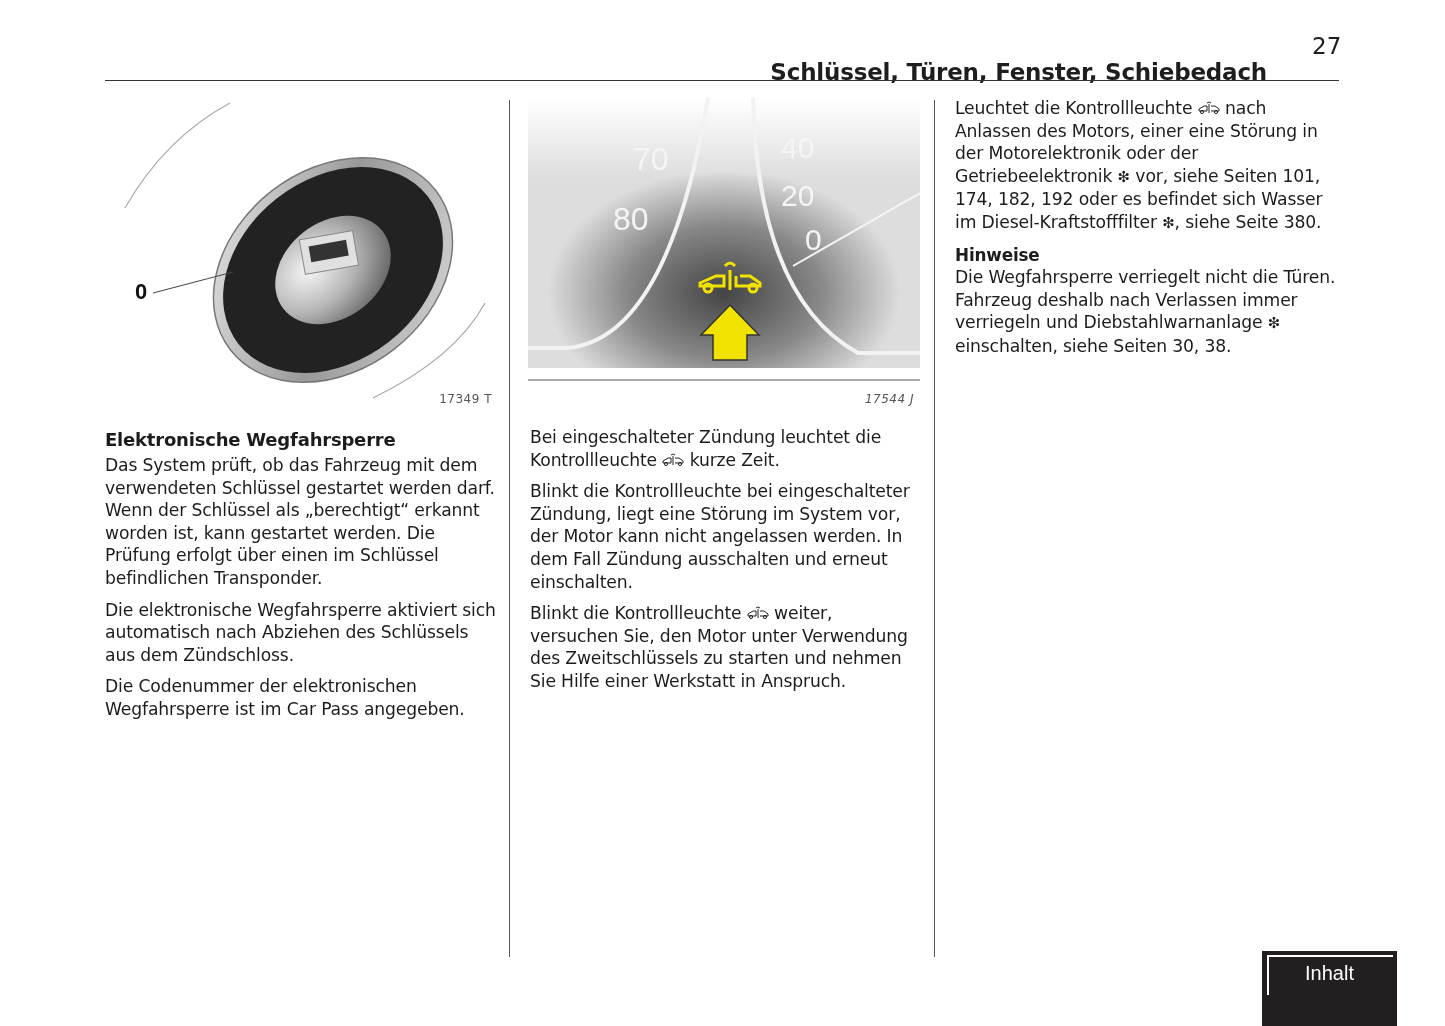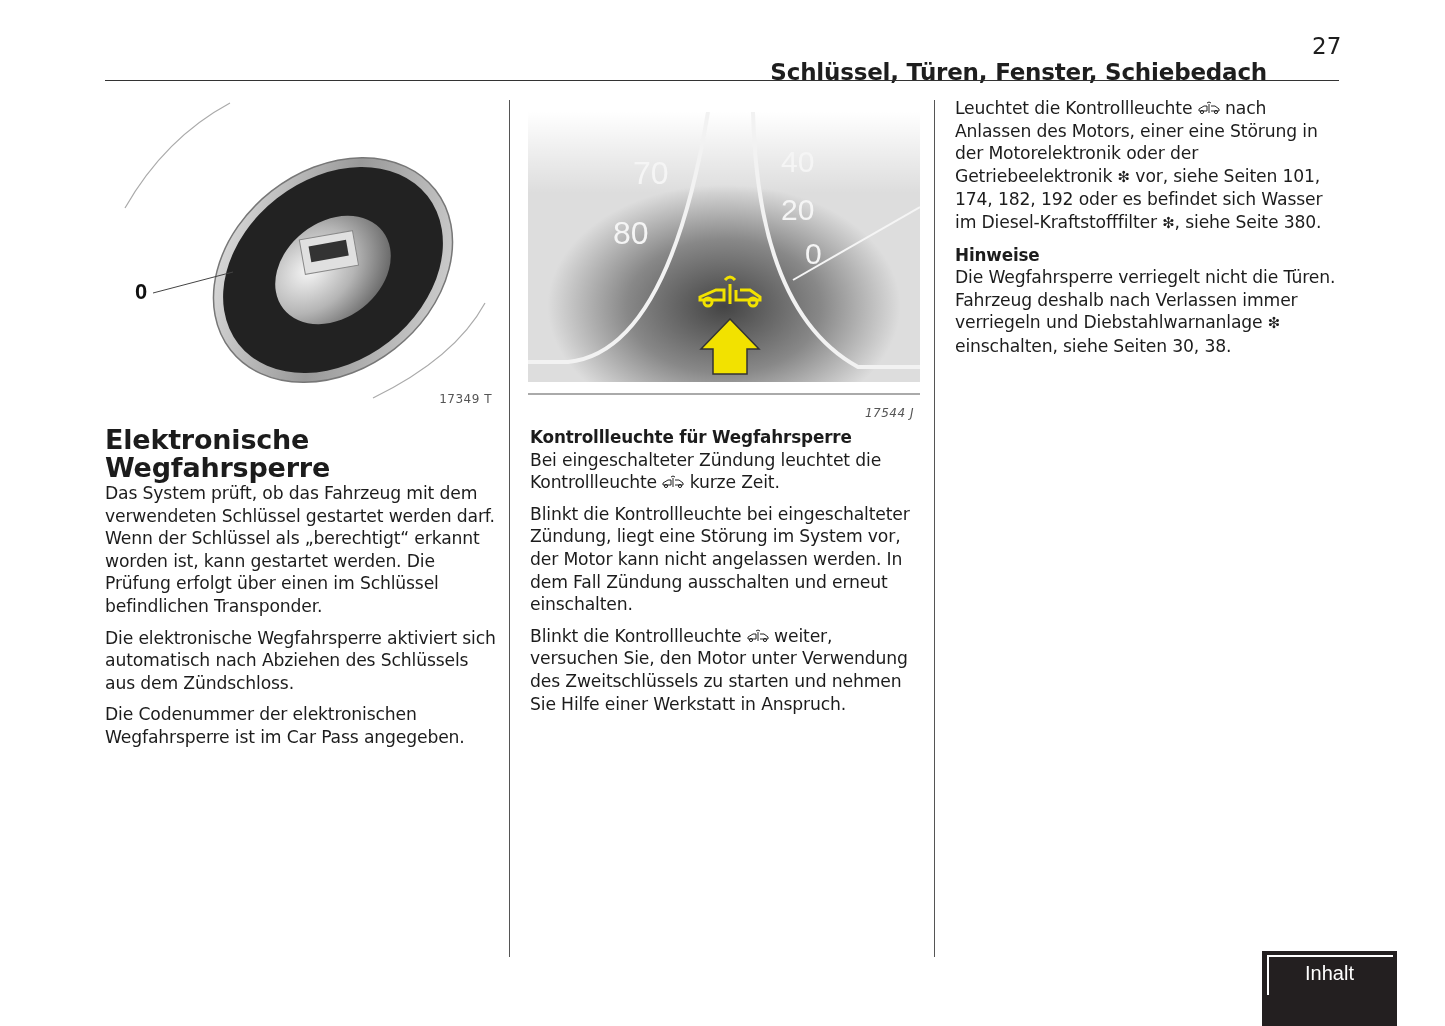--- a/index.html
+++ b/index.html
@@ -4,21 +4,21 @@
 <style>
   html, body { margin:0; padding:0; background:#ffffff; }
   body { width:1445px; height:1026px; position:relative; overflow:hidden;
          font-family:"DejaVu Sans", "Liberation Sans", sans-serif; color:#1c1c1c; }
   .header-title { position:absolute; right:178px; top:33px; font-size:23px; font-weight:bold; letter-spacing:-0.2px; color:#1e1e1e;margin-top:26px; }
   .page-number { position:absolute; left:1312px; top:33px; font-size:23px; font-weight:normal; color:#1e1e1e; }
   .header-rule { position:absolute; left:105px; top:80px; width:1234px; height:1px; background:#333; }
   .col-divider { position:absolute; top:100px; width:1px; height:857px; background:#555; }
   .col { position:absolute; font-size:17.2px; line-height:22.6px; letter-spacing:-0.15px; }
   .col p { margin:0 0 9px 0; }
-  .col h2 { margin:0; font-size:27px; line-height:28px; font-weight:bold; letter-spacing:-0.2px; }
+  .col h2 { margin:0; font-size:18px; line-height:28px; font-weight:bold; letter-spacing:-0.2px; }
   .col h3 { margin:0; font-size:16.8px; line-height:22.6px; font-weight:bold; }
   .fig { position:absolute; }
   .fig-label { position:absolute; font-size:12px; color:#555; letter-spacing:0.5px; }
   .icon-inline { display:inline-block; width:22px; height:14px; vertical-align:-1px; }
   .snow { font-size:15px; }
   .inhalt-btn { position:absolute; left:1262px; top:951px; width:135px; height:80px; background:#231f20; cursor:pointer; }
   .inhalt-btn .frame { position:absolute; left:5px; top:4px; width:124px; height:38px; border-top:2px solid #fff; border-left:2px solid #fff; }
   .inhalt-btn .lbl { position:absolute; left:0; width:135px; top:11px; text-align:center; color:#fff; font-family:"Liberation Sans", sans-serif; font-size:20px; }
 </style>
 </head>
@@ -55,21 +55,21 @@
       <ellipse cx="228" cy="172" rx="63" ry="48" fill="url(#inner)"></ellipse>
     </g>
     <rect x="197" y="137" width="54" height="35" fill="#e0e0e0" stroke="#888" transform="rotate(-10 224 155)"></rect>
     <rect x="205" y="145" width="38" height="16" fill="#333" transform="rotate(-10 224 155)"></rect>
     <line x1="48" y1="195" x2="128" y2="174" stroke="#444" stroke-width="1"></line>
     <text x="30" y="201" font-family="Liberation Sans, sans-serif" font-weight="bold" font-size="22" fill="#111">0</text>
   </svg>
   <div class="fig-label" style="right:8px; bottom:4px;">17349 T</div>
 </div>
 
-<div class="fig" style="left:528px; top:112px; width:392px; height:312px;">
+<div class="fig" style="left:528px; top:98px; width:392px; height:312px;">
   <svg width="392" height="290" viewBox="0 0 392 290">
     <defs>
       <radialGradient id="dark" cx="0.5" cy="0.72" r="0.45">
         <stop offset="0" stop-color="#444"></stop>
         <stop offset="0.55" stop-color="#888"></stop>
         <stop offset="1" stop-color="#ddd"></stop>
       </radialGradient>
       <linearGradient id="fade" x1="0" y1="0" x2="0" y2="1">
         <stop offset="0" stop-color="#fff" stop-opacity="1"></stop>
         <stop offset="0.3" stop-color="#fff" stop-opacity="0"></stop>
@@ -100,21 +100,20 @@
 </div>
 
 <div class="col" style="left:105px; top:426px; width:395px;">
   <h2>Elektronische Wegfahrsperre</h2>
   <p>Das System prüft, ob das Fahrzeug mit dem verwendeten Schlüssel gestartet werden darf. Wenn der Schlüssel als „berechtigt“ erkannt worden ist, kann gestartet werden. Die Prüfung erfolgt über einen im Schlüssel befindlichen Transponder.</p>
   <p>Die elektronische Wegfahrsperre aktiviert sich automatisch nach Abziehen des Schlüssels aus dem Zündschloss.</p>
   <p>Die Codenummer der elektronischen Wegfahrsperre ist im Car Pass angegeben.</p>
 </div>
 
 <div class="col" style="left:530px; top:426px; width:390px;">
-  <h3>Kontrollleuchte für Wegfahrsperre</h3>
   <p>
     <span>Bei eingeschalteter Zündung leuchtet die Kontrollleuchte</span>
     <svg class="icon-inline" viewBox="0 0 22 14">
         <g fill="none" stroke="#222" stroke-width="1">
           <path d="M1 8 L6 5 L9 5 L9 10 L1 10Z"></path>
           <circle cx="4" cy="11" r="1.6"></circle>
           <path d="M13 5 L17 5 L21 8 L21 10 L13 10"></path>
           <circle cx="18" cy="11" r="1.6"></circle>
           <line x1="11" y1="3" x2="11" y2="12"></line>
           <path d="M9 2 Q11 0 13 2"></path>

